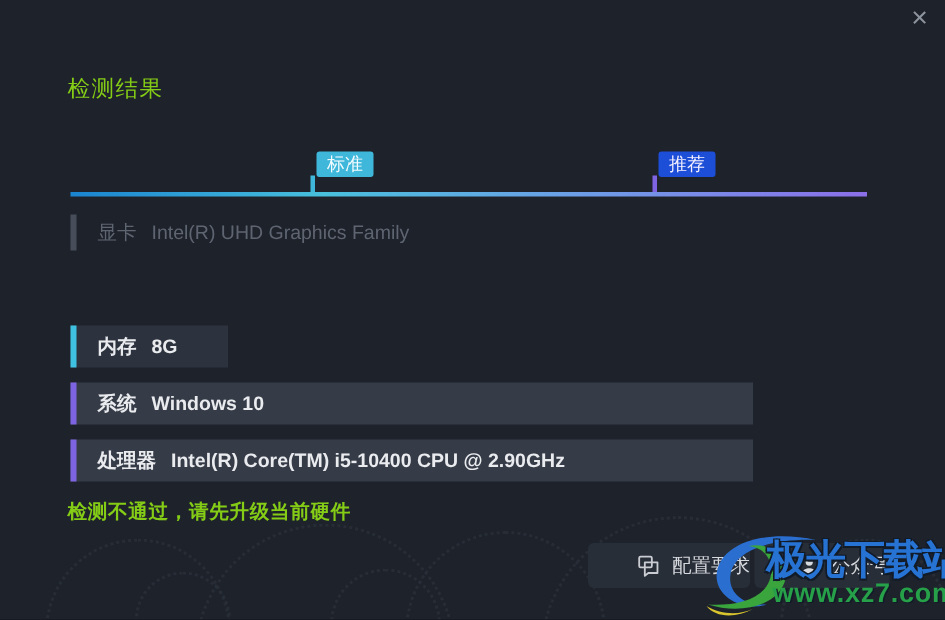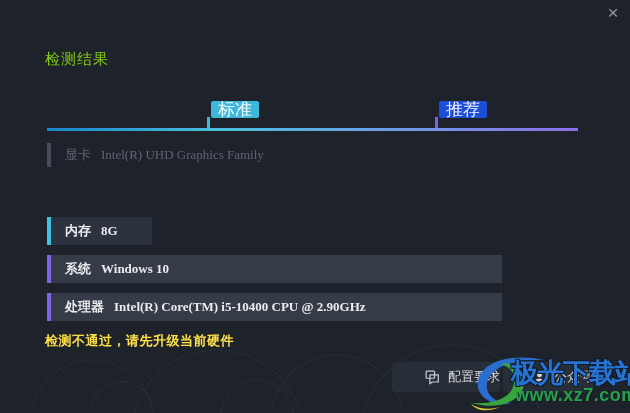--- a/index.html
+++ b/index.html
@@ -16,52 +16,52 @@
     cursor:pointer;font-weight:400;
   }
   
   .title{
     position:absolute;left:45px;top:50px;
     font-size:15px;color:#84cc16;font-weight:500;letter-spacing:1px;
   }
   
   .badge{
     position:absolute;top:101px;height:17px;line-height:17px;
-    padding:0 7px;font-size:17px;color:#f2fbff;border-radius:2px;
+    padding:0 7px;font-size:12px;color:#f2fbff;border-radius:2px;
   }
   .badge-standard{left:211px;background:#3eb7da;}
   .badge-recommend{left:439px;background:#1d4ed8;color:#f4f0ff;}
   .tick{position:absolute;top:117px;width:3px;height:12px;}
   .tick-standard{left:207px;background:#3eb7da;}
   .tick-recommend{left:435px;background:#7e64e2;}
   .meter-line{
     position:absolute;left:47px;top:128px;width:531px;height:3px;
     background:linear-gradient(90deg,#1a84cf 0%,#49c0dc 32%,#6ba0e6 62%,#8b6fe9 100%);
   }
   
-  .row{position:absolute;left:47px;height:28px;display:flex;align-items:center;font-family:Liberation Serif, serif;}
+  .row{position:absolute;left:47px;height:28px;display:flex;align-items:center;}
   .row .bar{position:absolute;left:0;top:0;bottom:0;width:4px;}
   .row .txt{padding-left:18px;font-size:13px;white-space:nowrap;}
   .row .val{margin-left:10px;}
   .row-dim{top:143px;height:24px;}
   .row-dim .bar{background:#474e59;}
   .row-dim .txt{color:#5e6571;font-weight:400;}
   .row-dim2{top:181px;}
   .row-standard{top:217px;width:105px;background:#2d333e;}
   .row-standard .bar{background:#3fc2e2;}
   .row-standard .txt{color:#e9ebee;font-weight:700;}
   .row-recommend{width:455px;background:#353b47;}
   .row-recommend .bar{background:#7e64e2;}
   .row-recommend .txt{color:#e9ebee;font-weight:700;}
   .row-sys{top:255px;}
   .row-cpu{top:293px;}
   
   .result-msg{
     position:absolute;left:45px;top:332px;
-    font-size:13px;font-weight:700;color:#fde047;letter-spacing:.5px;
+    font-size:13px;font-weight:700;color:#84cc16;letter-spacing:.5px;
   }
   
   .btn{
     position:absolute;top:362px;height:30px;background:#282e38;border-radius:4px;
     display:flex;align-items:center;justify-content:flex-end;gap:8px;
     color:#d6d9de;font-size:13px;cursor:pointer;z-index:10;
   }
   .btn .lbl,.btn .ic{position:relative;z-index:40;}
   .btn-config{left:392px;width:108px;}
   .btn-account{left:503px;width:90px;}

